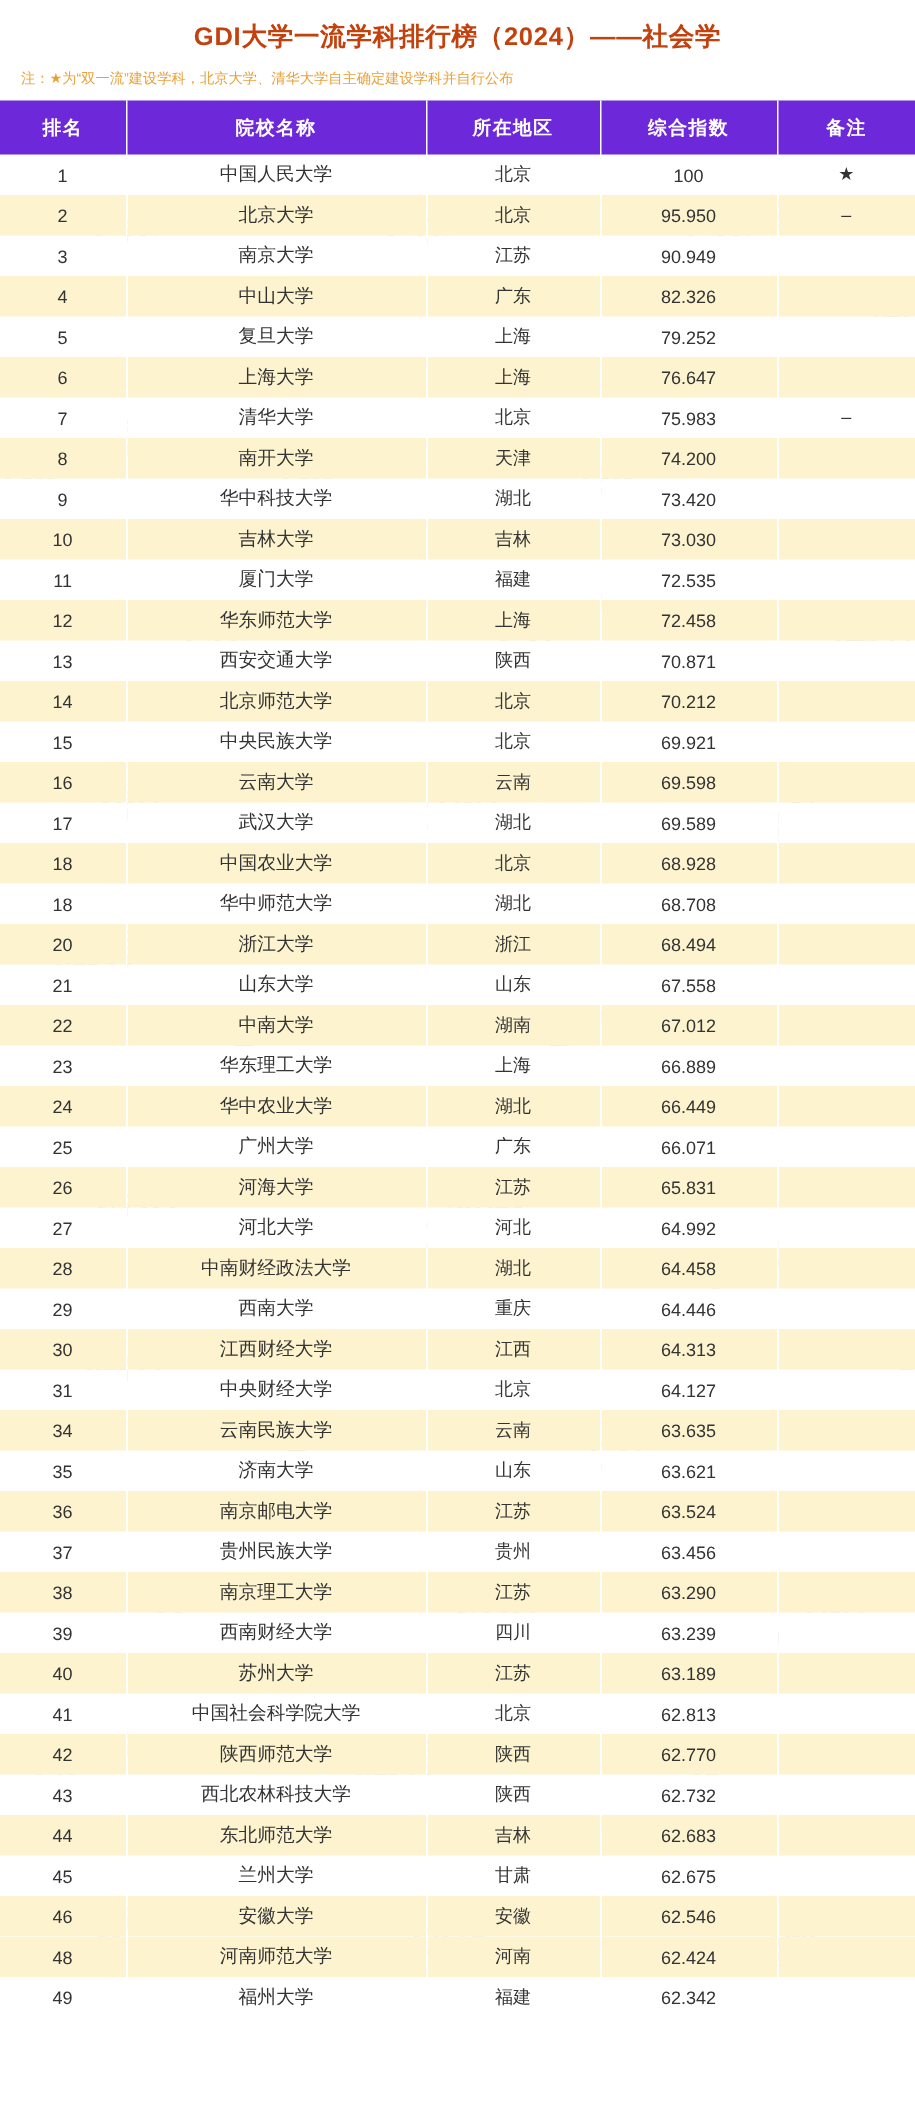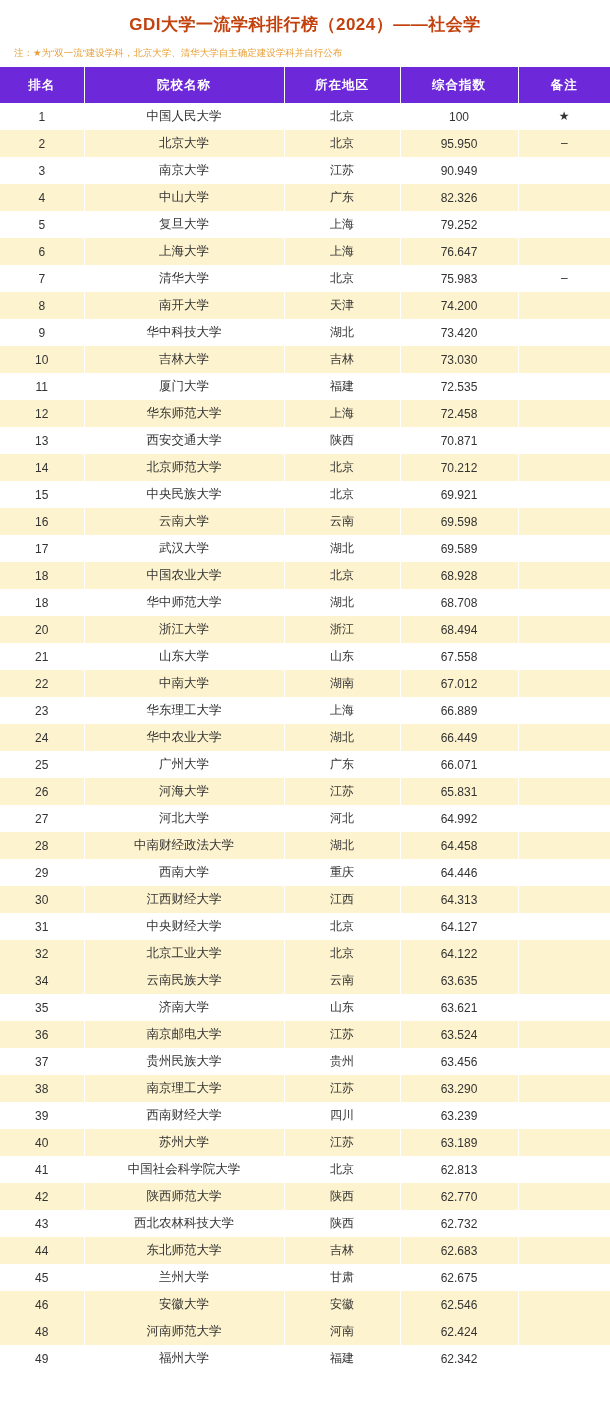--- a/index.html
+++ b/index.html
@@ -383,27 +383,20 @@
           <td class="note"></td>
         </tr>
         <tr class="odd">
           <td class="rank">31</td>
           <td class="name">中央财经大学</td>
           <td class="region">北京</td>
           <td class="score">64.127</td>
           <td class="note"></td>
         </tr>
         <tr class="even">
-          <td class="rank">32</td>
-          <td class="name">北京工业大学</td>
-          <td class="region">北京</td>
-          <td class="score">64.122</td>
-          <td class="note"></td>
-        </tr>
-        <tr class="even">
           <td class="rank">34</td>
           <td class="name">云南民族大学</td>
           <td class="region">云南</td>
           <td class="score">63.635</td>
           <td class="note"></td>
         </tr>
         <tr class="odd">
           <td class="rank">35</td>
           <td class="name">济南大学</td>
           <td class="region">山东</td>

